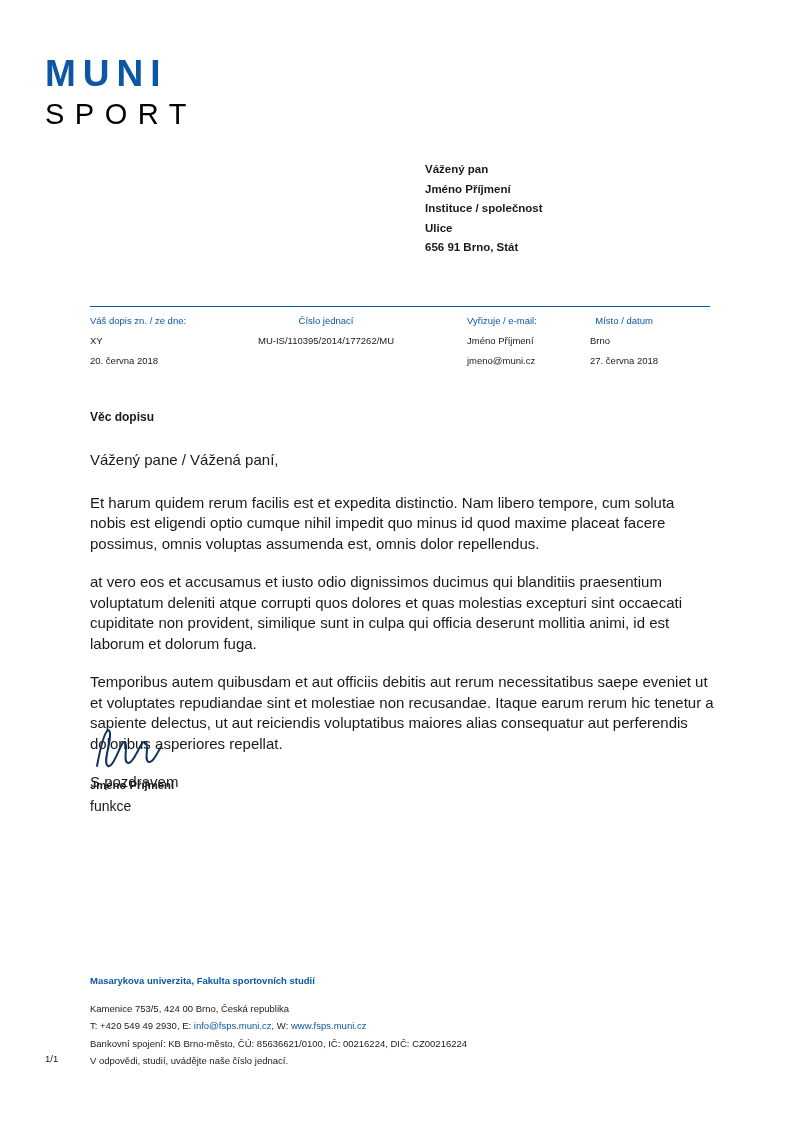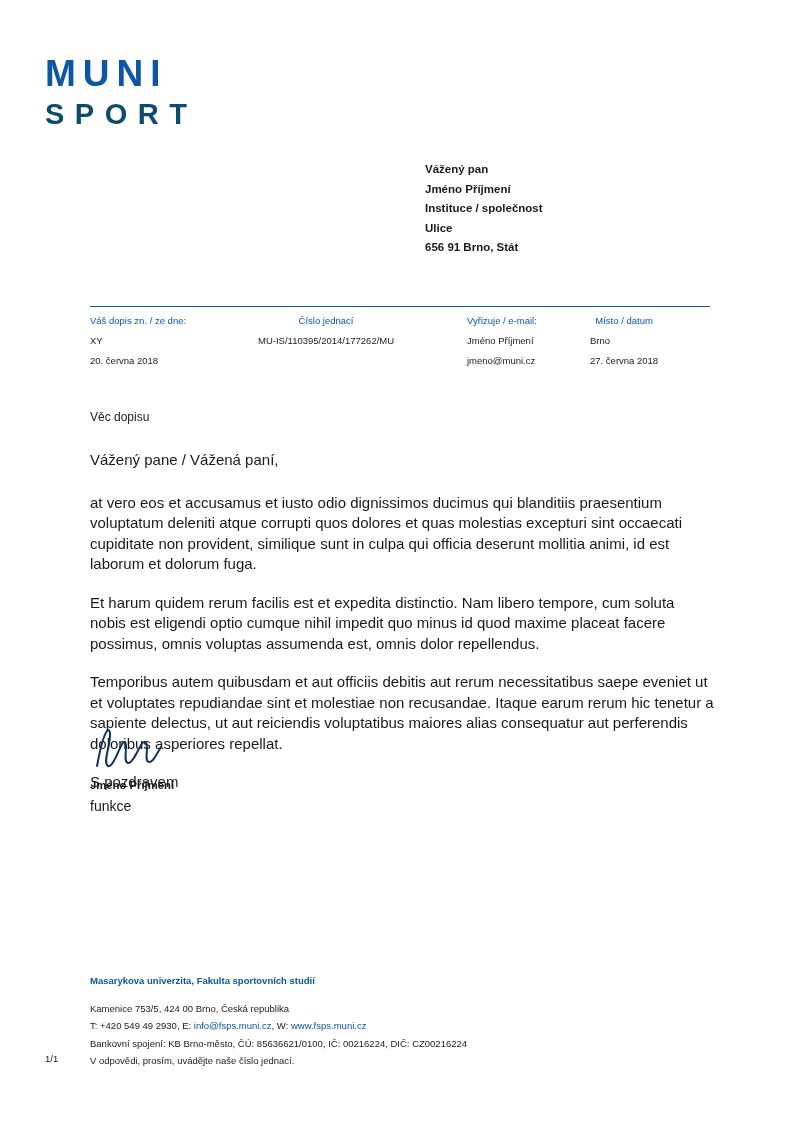--- a/index.html
+++ b/index.html
@@ -29,23 +29,23 @@
     line-height: 1;
   }
   .logo-muni {
     font-size: 37px;
     font-weight: bold;
     letter-spacing: 7px;
     color: #0b57a4;
   }
   .logo-sport {
     font-size: 29px;
-    font-weight: bold;
+    font-weight: normal;
     letter-spacing: 10.5px;
-    color: #0c4a6e;
+    color: #000000;
     margin-top: 8px;
   }
 
   
   .address {
     position: absolute;
     left: 425px;
     top: 160px;
     font-size: 11.5px;
     font-weight: bold;
@@ -91,21 +91,21 @@
   .c2 { left: 168px; }
   .c3 { left: 377px; }
   .c4 { left: 500px; }
 
   
   .subject {
     position: absolute;
     left: 90px;
     top: 410px;
     font-size: 12px;
-    font-weight: normal;
+    font-weight: bold;
     color: #1a1a1a;
   }
   .body {
     position: absolute;
     left: 90px;
     top: 450px;
     width: 624px;
     font-size: 15px;
     line-height: 20.5px;
     color: #1a1a1a;
@@ -211,38 +211,38 @@
       <div class="rlabel">Místo / datum</div>
       <div class="rval">Brno</div>
       <div class="rval">27. června 2018</div>
     </div>
   </div>
 
   <div class="subject">Věc dopisu</div>
 
   <div class="body">
     <p class="salutation">Vážený pane / Vážená paní,</p>
+    <p>Et harum quidem rerum facilis est et expedita distinctio. Nam libero tempore, cum soluta nobis est eligendi optio cumque nihil impedit quo minus id quod maxime placeat facere possimus, omnis voluptas assumenda est, omnis dolor repellendus.</p>
     <p>at vero eos et accusamus et iusto odio dignissimos ducimus qui blanditiis praesentium voluptatum deleniti atque corrupti quos dolores et quas molestias excepturi sint occaecati cupiditate non provident, similique sunt in culpa qui officia deserunt mollitia animi, id est laborum et dolorum fuga.</p>
-    <p>Et harum quidem rerum facilis est et expedita distinctio. Nam libero tempore, cum soluta nobis est eligendi optio cumque nihil impedit quo minus id quod maxime placeat facere possimus, omnis voluptas assumenda est, omnis dolor repellendus.</p>
     <p>Temporibus autem quibusdam et aut officiis debitis aut rerum necessitatibus saepe eveniet ut et voluptates repudiandae sint et molestiae non recusandae. Itaque earum rerum hic tenetur a sapiente delectus, ut aut reiciendis voluptatibus maiores alias consequatur aut perferendis doloribus asperiores repellat.</p>
     <p class="closing">S pozdravem</p>
   </div>
 
   <div class="signature">
     <svg width="90" height="42" viewBox="0 0 90 42" fill="none" xmlns="http://www.w3.org/2000/svg">
       <path d="M4 38 C7 22, 10 8, 14 3 C17 0, 18 6, 16 16 C14 26, 11 36, 15 38 C19 40, 24 26, 28 18 C31 12, 33 13, 33 19 C33 26, 31 34, 35 35 C39 36, 44 24, 48 17 C51 12, 54 13, 54 20 C54 27, 52 33, 56 34 C60 35, 64 25, 68 19" stroke="#11325e" stroke-width="2" stroke-linecap="round" fill="none"></path>
     </svg>
   </div>
 
   <div class="sig-name">Jméno Příjmení</div>
   <div class="sig-role">funkce</div>
 
   <div class="footer">
     <div class="forg">Masarykova univerzita, Fakulta sportovních studií</div>
     <div class="fline">Kamenice 753/5, 424 00 Brno, Česká republika</div>
     <div class="fline"><span>T: +420 549 49 2930, E: </span><span class="flink">info@fsps.muni.cz</span><span>, W: </span><span class="flink">www.fsps.muni.cz</span></div>
     <div class="fline">Bankovní spojení: KB Brno-město, ČÚ: 85636621/0100, IČ: 00216224, DIČ: CZ00216224</div>
-    <div class="fline">V odpovědi, prosím, uvádějte naše číslo jednací.</div>
+    <div class="fline">V odpovědi, studií, uvádějte naše číslo jednací.</div>
   </div>
 
   <div class="pageno">1/1</div>
 
 </div>
 
 </body></html>

